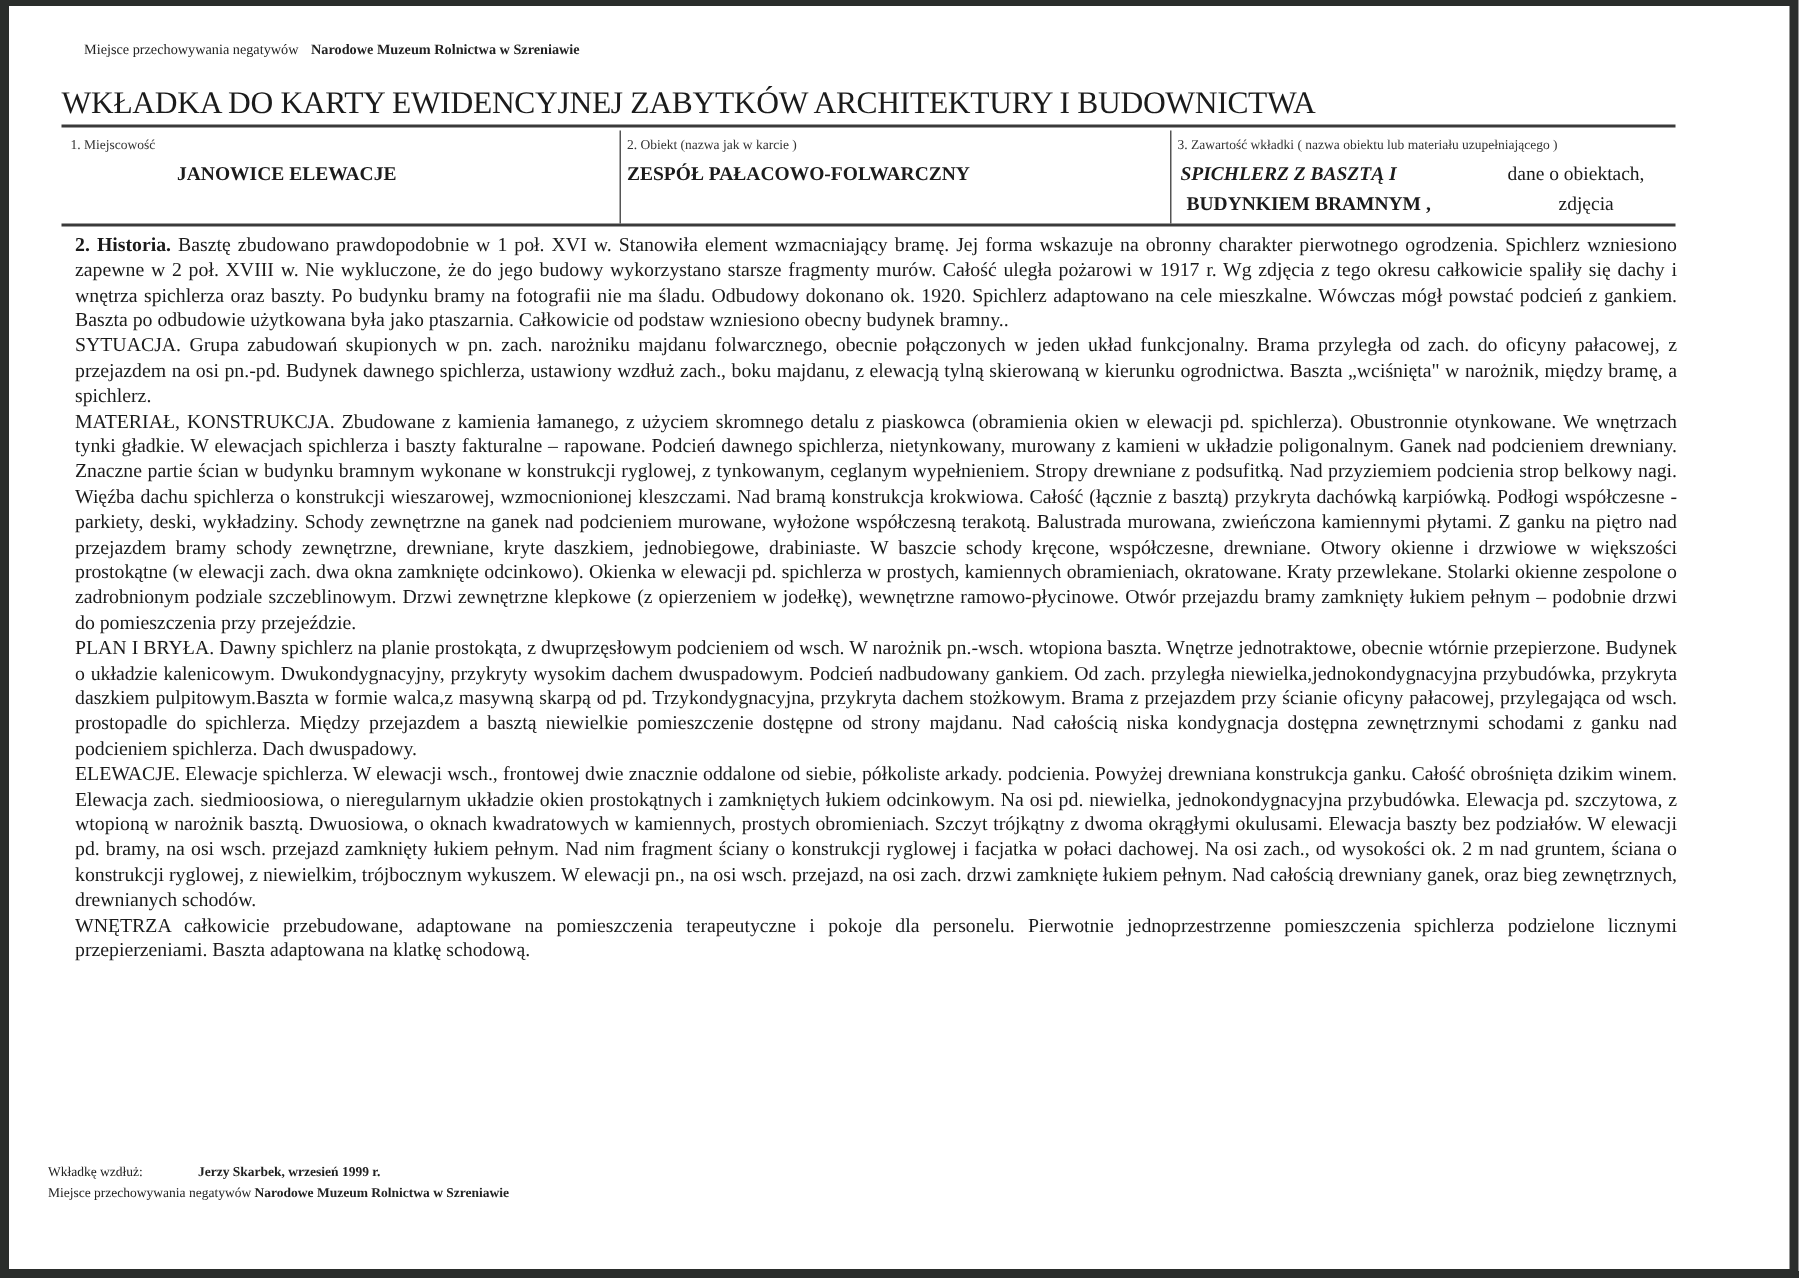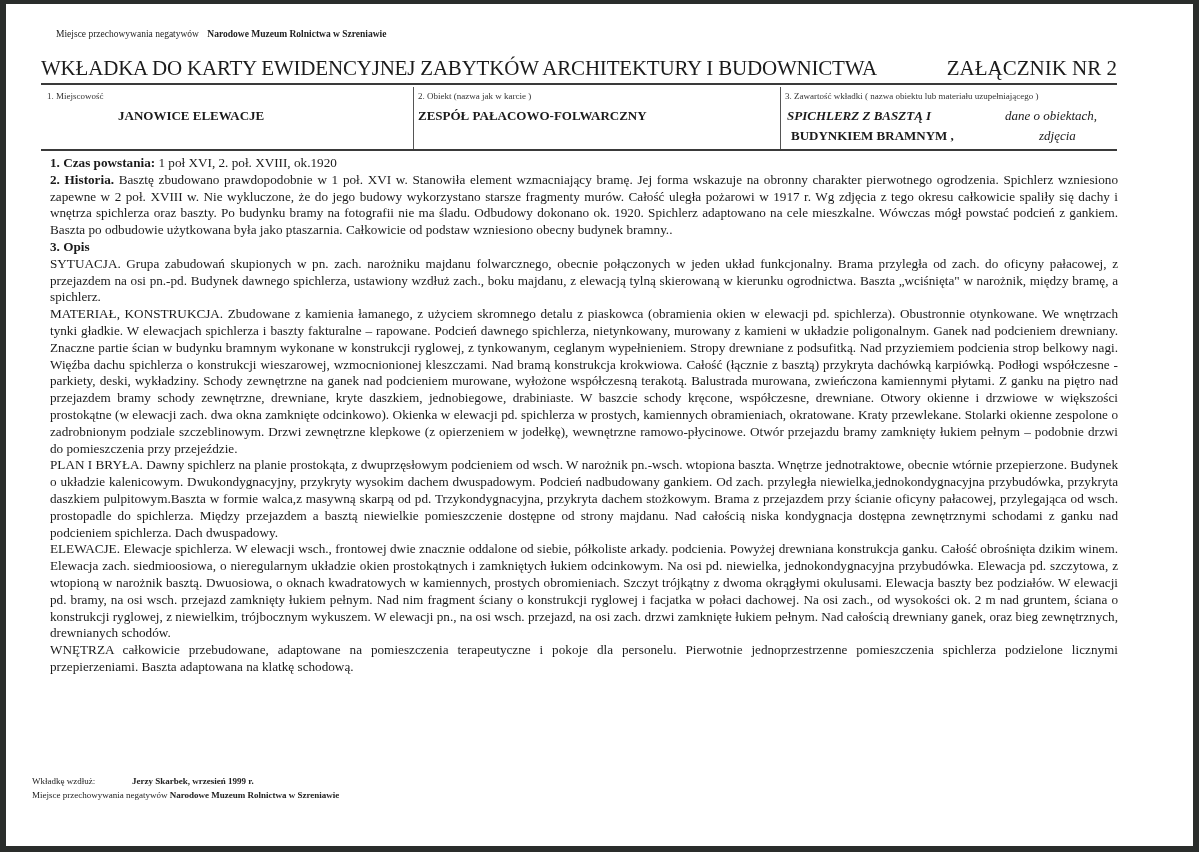--- a/index.html
+++ b/index.html
@@ -16,21 +16,21 @@
   .top-note b { margin-left:6px; }
   .title-row { position:absolute; left:35px; top:52px; width:1076px; height:28px; }
   .title { position:absolute; left:0; top:0; font-size:21px; letter-spacing:-0.2px; white-space:nowrap; }
   .annex { position:absolute; right:0; top:0; font-size:21px; white-space:nowrap; }
   .rule { position:absolute; left:35px; width:1076px; height:2px; background:#3a3a3a; }
   .hdr { position:absolute; left:35px; top:83px; width:1076px; height:62px; }
   .cell { position:absolute; top:0; height:62px; }
   .cell-label { position:absolute; left:6px; top:4px; font-size:9px; color:#333; white-space:nowrap; }
   .cell-val { position:absolute; font-size:13px; font-weight:bold; white-space:nowrap; }
   .vsep { position:absolute; top:0; width:1px; height:62px; background:#555; }
-  .side-note { position:absolute; font-size:13px; white-space:nowrap;font-style:italic; }
+  .side-note { position:absolute; font-size:13px; white-space:nowrap; }
   .body-text {
     position:absolute; left:44px; top:151px; width:1068px;
     font-size:13.2px; line-height:16.8px; text-align:justify;
   }
   .body-text p { margin:0; }
   .body-text .h { font-weight:bold; }
   .footer { position:absolute; left:26px; top:770px; font-size:9px; line-height:14px; color:#222; }
   .footer .lbl { display:inline-block; width:100px; }
 </style>
 </head>
@@ -38,21 +38,20 @@
 
 <div class="page">
 
   <div class="top-note">
     <span>Miejsce przechowywania negatywów</span>
     <b>Narodowe Muzeum Rolnictwa w Szreniawie</b>
   </div>
 
   <div class="title-row">
     <div class="title">WKŁADKA DO KARTY EWIDENCYJNEJ ZABYTKÓW ARCHITEKTURY I BUDOWNICTWA</div>
-    <div class="annex">ZAŁĄCZNIK NR  2</div>
   </div>
 
   <div class="rule" style="top:79px;"></div>
 
   <div class="hdr">
     <div class="cell" style="left:0; width:370px;">
       <div class="cell-label">1. Miejscowość</div>
       <div class="cell-val" style="left:77px; top:21px;">JANOWICE ELEWACJE</div>
     </div>
     <div class="vsep" style="left:372px;"></div>
@@ -67,26 +66,22 @@
       <div class="cell-val" style="left:10px; top:41px;">BUDYNKIEM BRAMNYM ,</div>
       <div class="side-note" style="left:224px; top:21px;">dane o obiektach,</div>
       <div class="side-note" style="left:228px; top:41px;margin-left:30px;">zdjęcia</div>
     </div>
   </div>
 
   <div class="rule" style="top:145px;"></div>
 
   <div class="body-text">
     <p>
-      <span class="h">1. Czas powstania:</span><span> 1 poł XVI, 2. poł. XVIII, ok.1920</span>
-    </p>
-    <p>
       <span class="h">2. Historia.</span><span> Basztę zbudowano prawdopodobnie  w  1 poł. XVI w. Stanowiła element wzmacniający bramę. Jej forma  wskazuje na obronny charakter pierwotnego ogrodzenia. Spichlerz  wzniesiono zapewne  w 2 poł. XVIII w.  Nie  wykluczone,  że do  jego budowy wykorzystano starsze fragmenty murów. Całość  uległa   pożarowi w 1917 r. Wg zdjęcia z tego okresu całkowicie spaliły się dachy i wnętrza spichlerza oraz baszty. Po budynku bramy na fotografii nie ma śladu. Odbudowy dokonano ok. 1920. Spichlerz adaptowano na cele mieszkalne. Wówczas mógł powstać podcień z gankiem. Baszta po odbudowie  użytkowana była  jako ptaszarnia.  Całkowicie  od podstaw wzniesiono obecny budynek bramny..</span>
     </p>
-    <p class="h">3. Opis</p>
     <p>SYTUACJA.  Grupa zabudowań skupionych w pn. zach. narożniku majdanu folwarcznego, obecnie połączonych w jeden układ funkcjonalny. Brama przyległa od zach. do oficyny pałacowej, z przejazdem na osi pn.-pd. Budynek dawnego spichlerza, ustawiony wzdłuż zach., boku majdanu, z elewacją tylną skierowaną w kierunku ogrodnictwa. Baszta „wciśnięta" w narożnik, między bramę, a spichlerz.</p>
     <p>MATERIAŁ, KONSTRUKCJA.  Zbudowane z kamienia łamanego, z użyciem skromnego detalu z piaskowca (obramienia okien w elewacji pd. spichlerza). Obustronnie otynkowane. We wnętrzach tynki gładkie. W elewacjach spichlerza i baszty fakturalne – rapowane. Podcień dawnego spichlerza, nietynkowany, murowany z kamieni w układzie poligonalnym. Ganek nad podcieniem drewniany. Znaczne partie ścian w budynku bramnym wykonane w konstrukcji ryglowej, z tynkowanym, ceglanym wypełnieniem. Stropy drewniane z podsufitką. Nad przyziemiem podcienia strop belkowy nagi. Więźba dachu spichlerza o konstrukcji wieszarowej, wzmocnionionej kleszczami. Nad bramą konstrukcja krokwiowa. Całość (łącznie z basztą) przykryta dachówką karpiówką. Podłogi współczesne - parkiety, deski, wykładziny.  Schody zewnętrzne na ganek nad podcieniem murowane, wyłożone  współczesną terakotą. Balustrada murowana, zwieńczona kamiennymi płytami. Z ganku na piętro nad przejazdem bramy schody zewnętrzne, drewniane, kryte daszkiem, jednobiegowe, drabiniaste. W baszcie schody kręcone, współczesne, drewniane. Otwory okienne   i  drzwiowe w większości prostokątne (w elewacji zach. dwa okna zamknięte odcinkowo). Okienka w elewacji pd. spichlerza w prostych, kamiennych obramieniach, okratowane. Kraty przewlekane. Stolarki okienne zespolone o zadrobnionym podziale szczeblinowym. Drzwi zewnętrzne klepkowe (z opierzeniem w jodełkę), wewnętrzne ramowo-płycinowe. Otwór przejazdu bramy zamknięty łukiem pełnym – podobnie drzwi do pomieszczenia przy przejeździe.</p>
     <p>PLAN I BRYŁA.  Dawny spichlerz na planie prostokąta, z dwuprzęsłowym podcieniem od wsch. W narożnik pn.-wsch. wtopiona baszta. Wnętrze jednotraktowe, obecnie wtórnie przepierzone. Budynek o układzie kalenicowym. Dwukondygnacyjny, przykryty wysokim dachem dwuspadowym. Podcień nadbudowany gankiem. Od zach. przyległa niewielka,jednokondygnacyjna przybudówka, przykryta daszkiem pulpitowym.Baszta w formie walca,z masywną skarpą od pd. Trzykondygnacyjna, przykryta dachem stożkowym. Brama z przejazdem przy ścianie oficyny pałacowej,  przylegająca  od   wsch.   prostopadle do spichlerza.    Między przejazdem a basztą niewielkie pomieszczenie dostępne od strony majdanu. Nad całością niska kondygnacja   dostępna zewnętrznymi schodami z ganku nad podcieniem spichlerza. Dach dwuspadowy.</p>
     <p>ELEWACJE. Elewacje spichlerza. W elewacji wsch., frontowej dwie znacznie   oddalone od siebie, półkoliste arkady. podcienia. Powyżej drewniana konstrukcja ganku. Całość obrośnięta dzikim winem. Elewacja zach. siedmioosiowa, o nieregularnym układzie okien prostokątnych i zamkniętych łukiem odcinkowym. Na osi  pd. niewielka, jednokondygnacyjna przybudówka.  Elewacja pd. szczytowa, z wtopioną w narożnik basztą. Dwuosiowa, o oknach kwadratowych w kamiennych, prostych  obromieniach. Szczyt trójkątny z dwoma okrągłymi okulusami. Elewacja  baszty bez podziałów. W elewacji pd. bramy,  na  osi wsch.  przejazd  zamknięty  łukiem pełnym. Nad nim fragment ściany o konstrukcji ryglowej i facjatka w połaci dachowej. Na osi zach., od wysokości ok. 2 m  nad gruntem, ściana o konstrukcji ryglowej, z niewielkim, trójbocznym wykuszem. W elewacji pn., na osi wsch. przejazd, na osi zach.  drzwi zamknięte łukiem pełnym.  Nad całością drewniany  ganek,  oraz bieg zewnętrznych, drewnianych schodów.</p>
     <p>WNĘTRZA  całkowicie przebudowane, adaptowane na pomieszczenia terapeutyczne i pokoje dla personelu. Pierwotnie jednoprzestrzenne pomieszczenia spichlerza podzielone licznymi przepierzeniami. Baszta adaptowana na klatkę schodową.</p>
   </div>
 
   <div class="footer">
     <div>
       <span class="lbl">Wkładkę wzdłuż:</span><b>Jerzy Skarbek, wrzesień 1999 r.</b>

